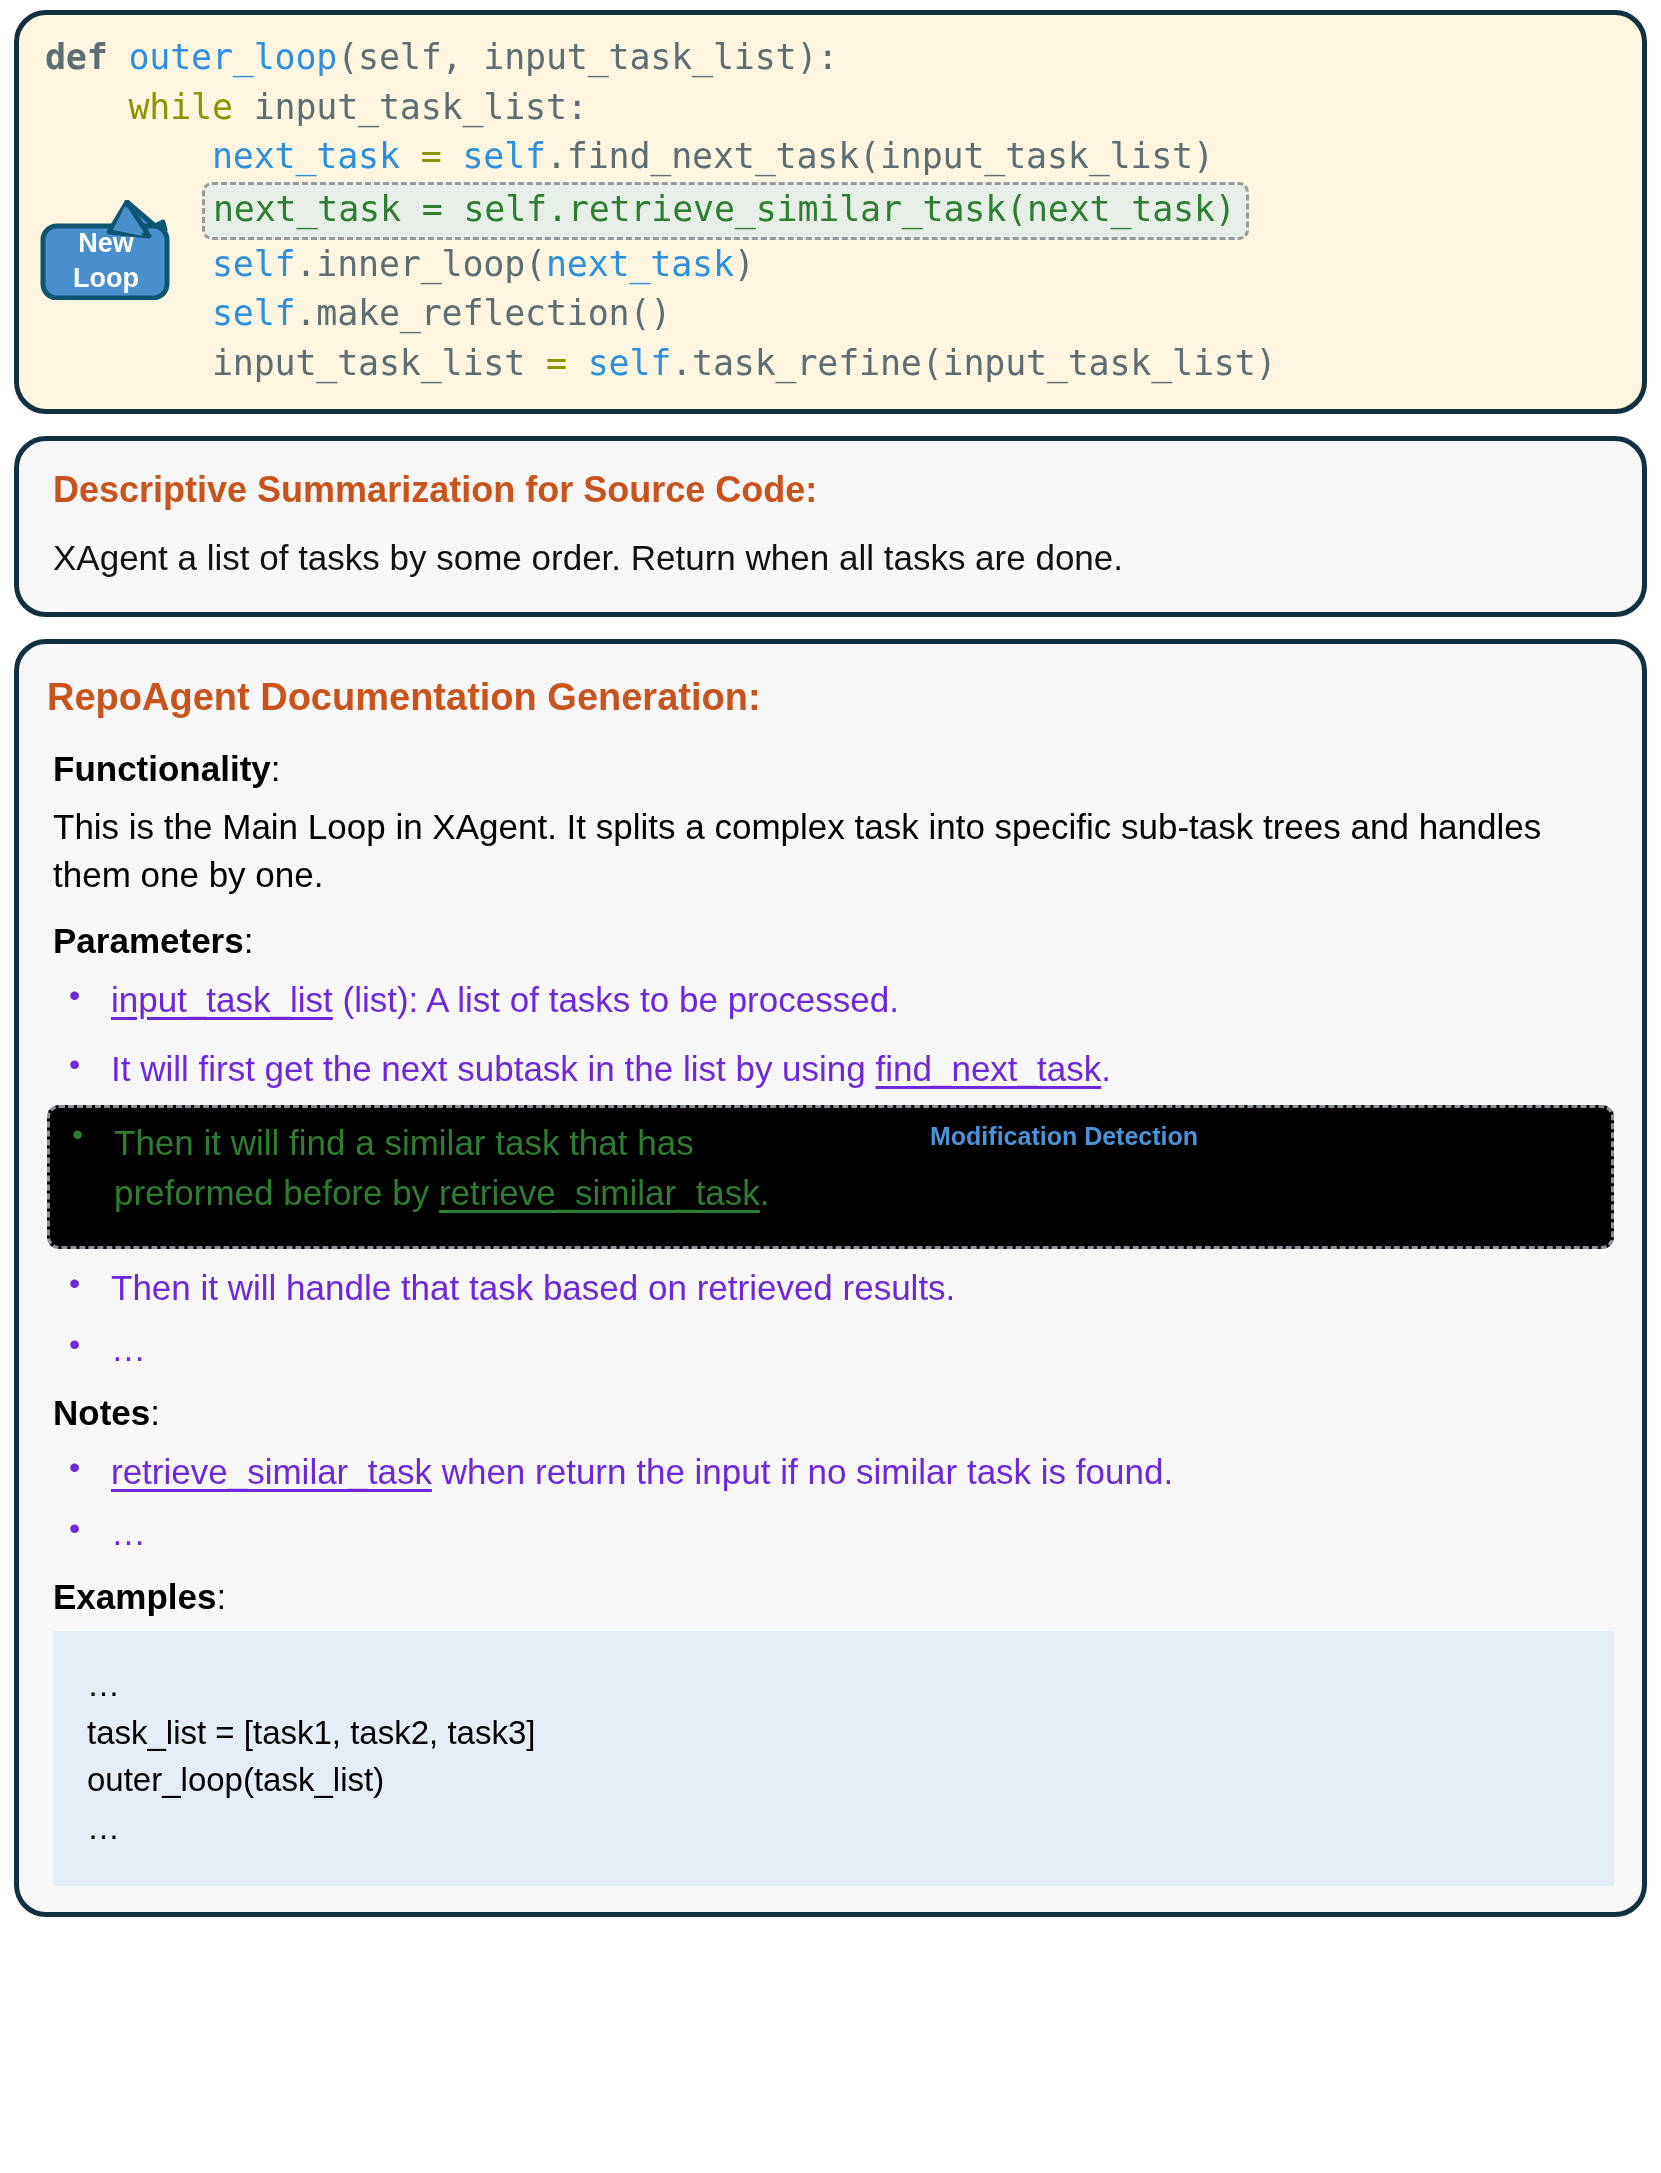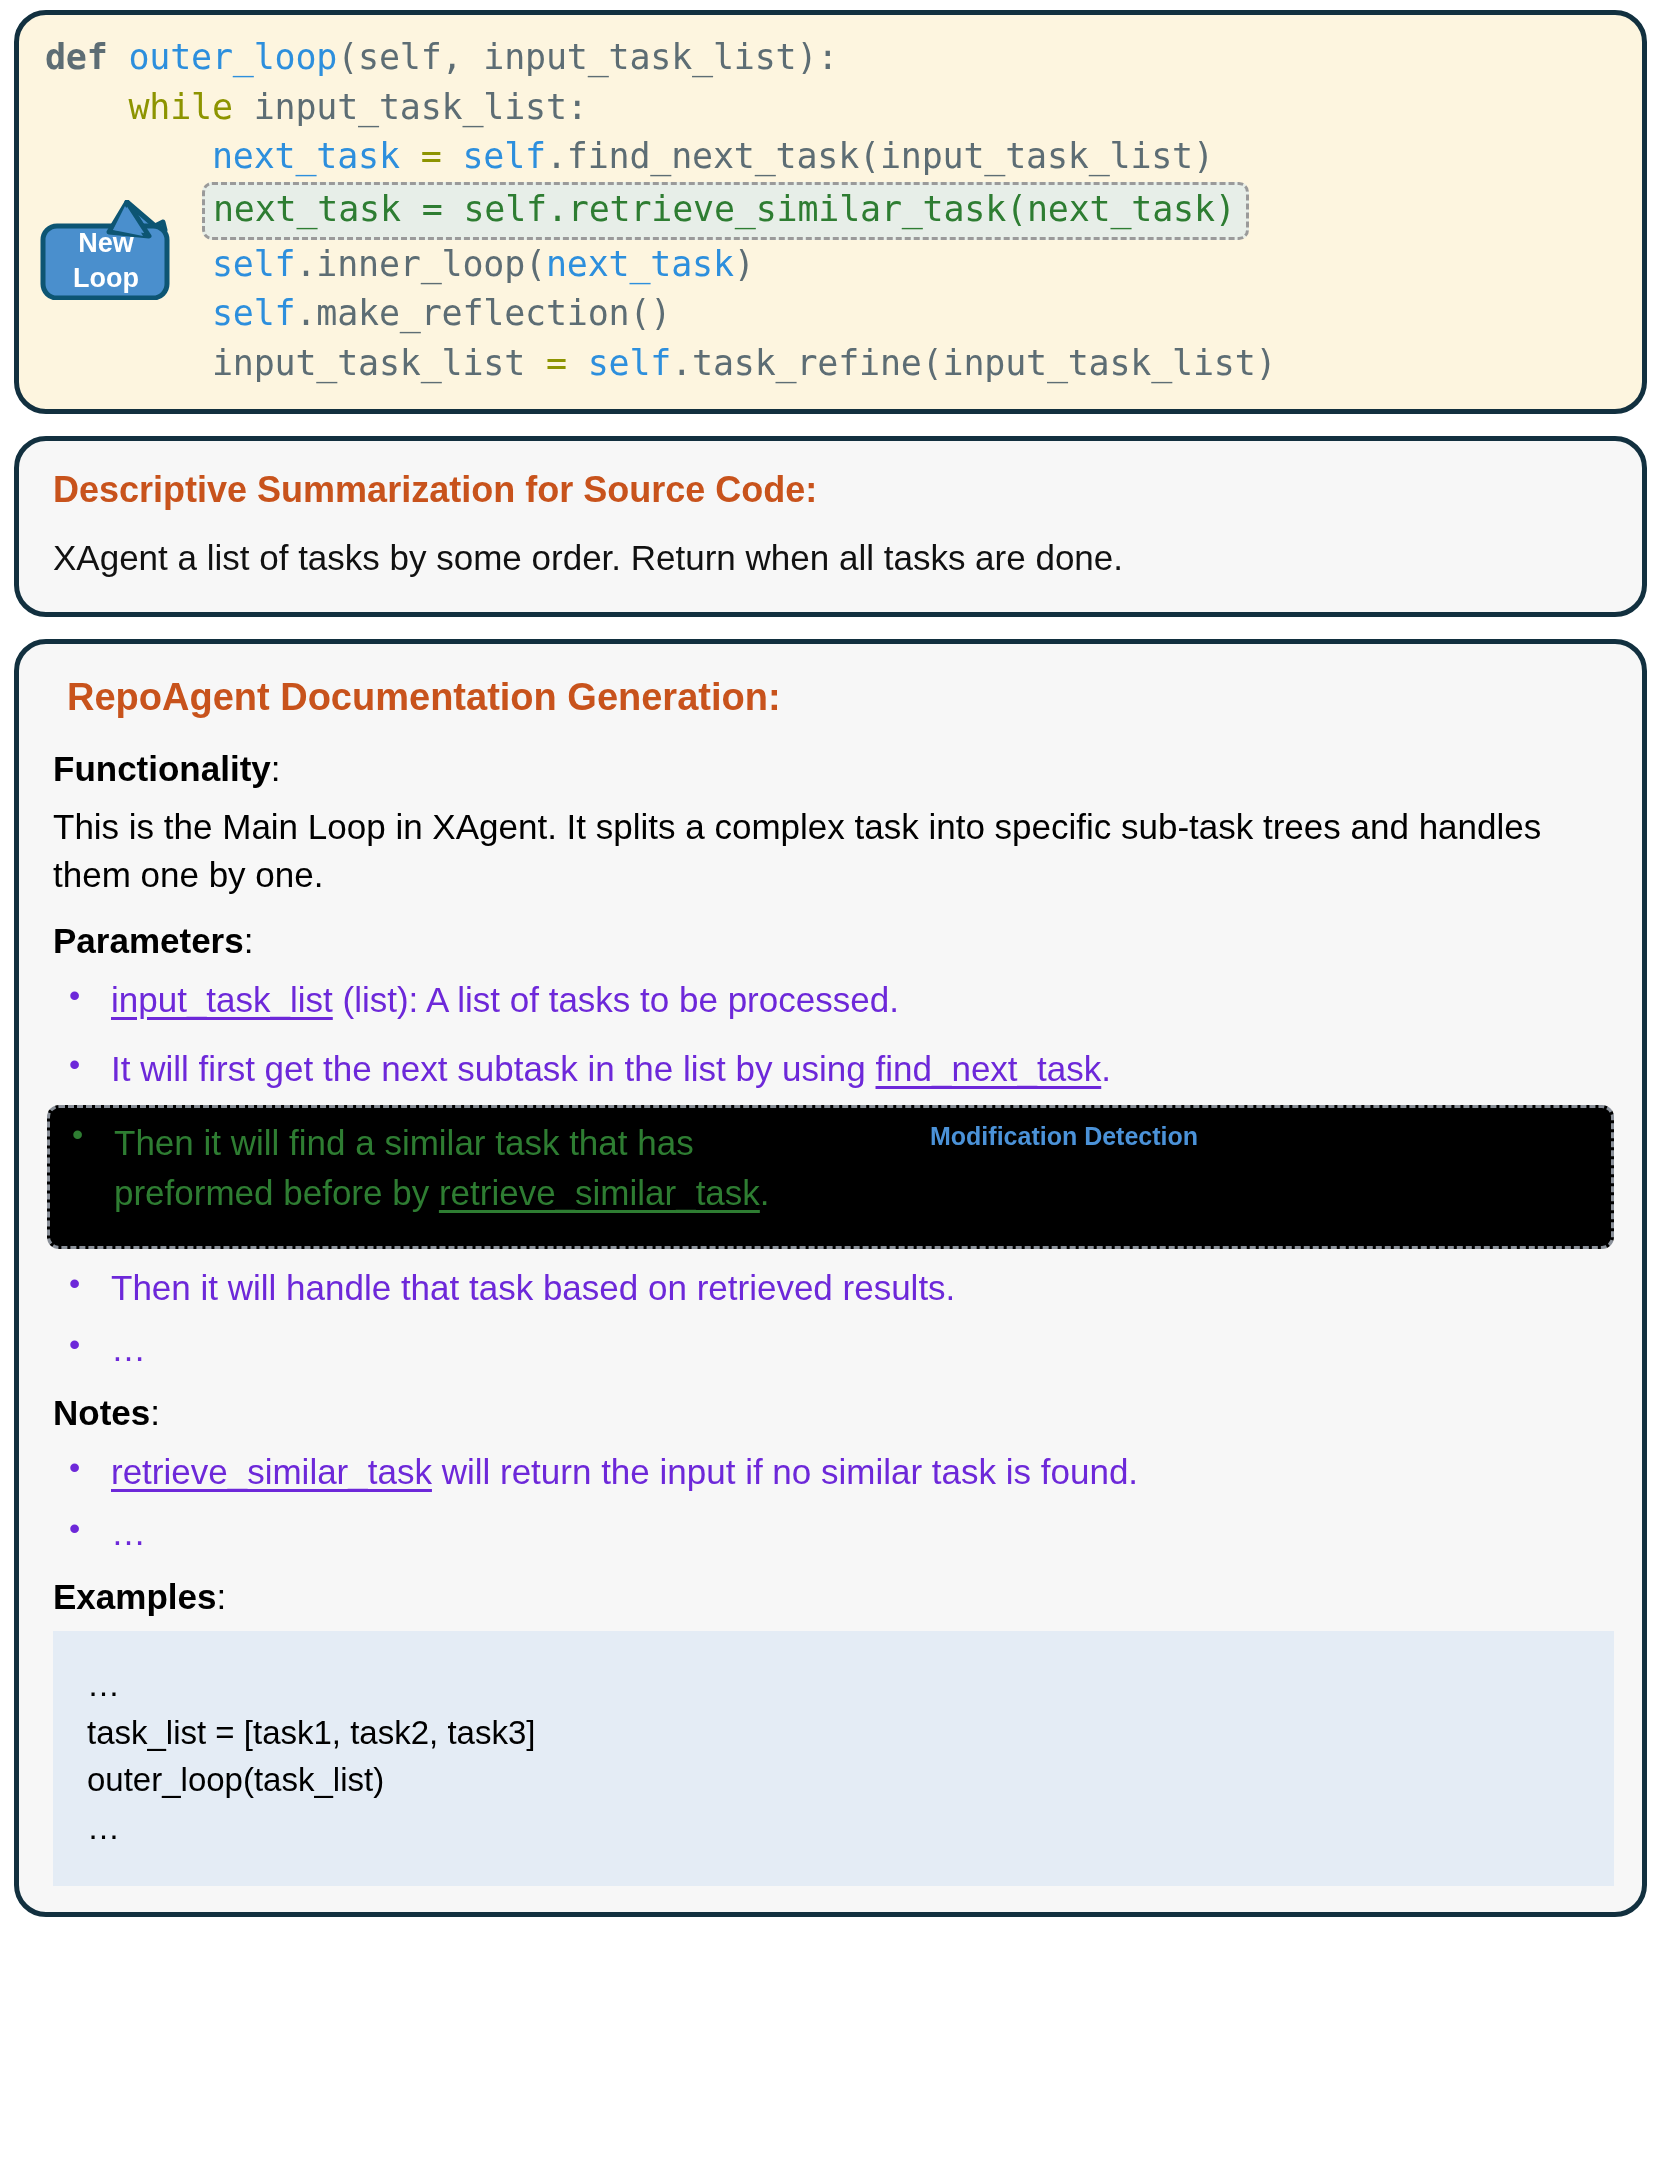--- a/index.html
+++ b/index.html
@@ -114,21 +114,21 @@
 
   
   .doc-card {
     background: #f7f7f7;
     padding: 26px 28px 26px 28px;
   }
   .doc-title {
     color: #c8531c;
     font-weight: bold;
     font-size: 38px;
-    margin: 6px 0 30px 20px;
+    margin: 6px 0 30px 0;
   }
   .sub-head {
     font-weight: bold;
     font-size: 35px;
     color: #000000;
     margin: 0 0 14px 6px;
   }
   .sub-head .colon { font-weight: normal; }
   .para {
     font-size: 35px;
@@ -272,21 +272,21 @@
 
     <ul class="bullets">
       <li>Then it will handle that task based on retrieved results.</li>
       <li class="ellipsis-li">…</li>
     </ul>
 
     <div class="sub-head">
       <span>Notes</span><span class="colon">:</span>
     </div>
     <ul class="bullets">
-      <li><span class="mono-ul">retrieve_similar_task</span><span> will return the input if no similar task is found.</span></li>
+      <li><span class="mono-ul">retrieve_similar_task</span><span> when return the input if no similar task is found.</span></li>
       <li class="ellipsis-li">…</li>
     </ul>
 
     <div class="sub-head">
       <span>Examples</span><span class="colon">:</span>
     </div>
     <div class="examples-box" id="examples-box">
         <div class="examples-line blankish">…</div>
         <div class="examples-line">task_list = [task1, task2, task3]</div>
         <div class="examples-line">outer_loop(task_list)</div>

